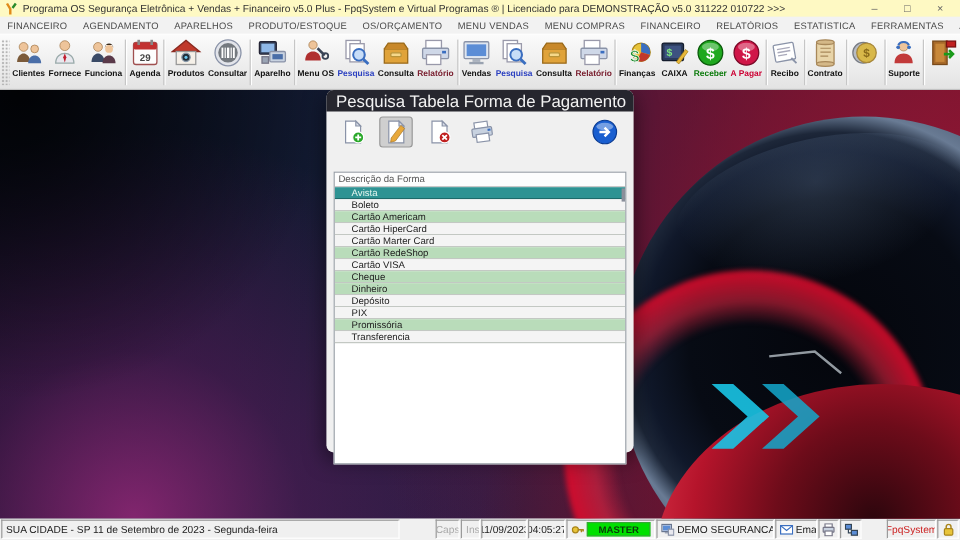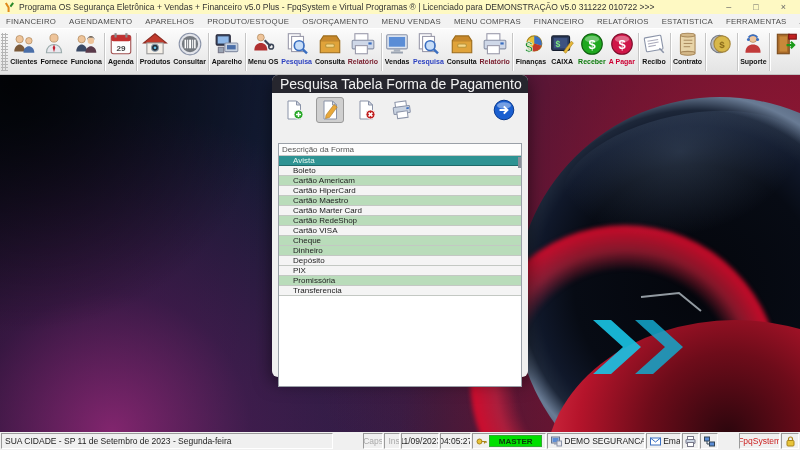--- a/index.html
+++ b/index.html
@@ -426,21 +426,20 @@
               <path d="M6.5 11 h7.5 m-3.2 -3.6 l3.6 3.6 l-3.6 3.6" stroke="#fff" stroke-width="2" fill="none"></path>
             </svg>
         </div>
       </div>
       <div class="listbox">
         <div class="list-header">Descrição da Forma</div>
         <div class="row sel">Avista</div>
         <div class="row">Boleto</div>
         <div class="row alt">Cartão Americam</div>
         <div class="row">Cartão HiperCard</div>
-        <div class="row alt">Cartão Maestro</div>
         <div class="row">Cartão Marter Card</div>
         <div class="row alt">Cartão RedeShop</div>
         <div class="row">Cartão VISA</div>
         <div class="row alt">Cheque</div>
         <div class="row alt">Dinheiro</div>
         <div class="row">Depósito</div>
         <div class="row">PIX</div>
         <div class="row alt">Promissória</div>
         <div class="row">Transferencia</div>
         <div class="list-scroll"></div>

